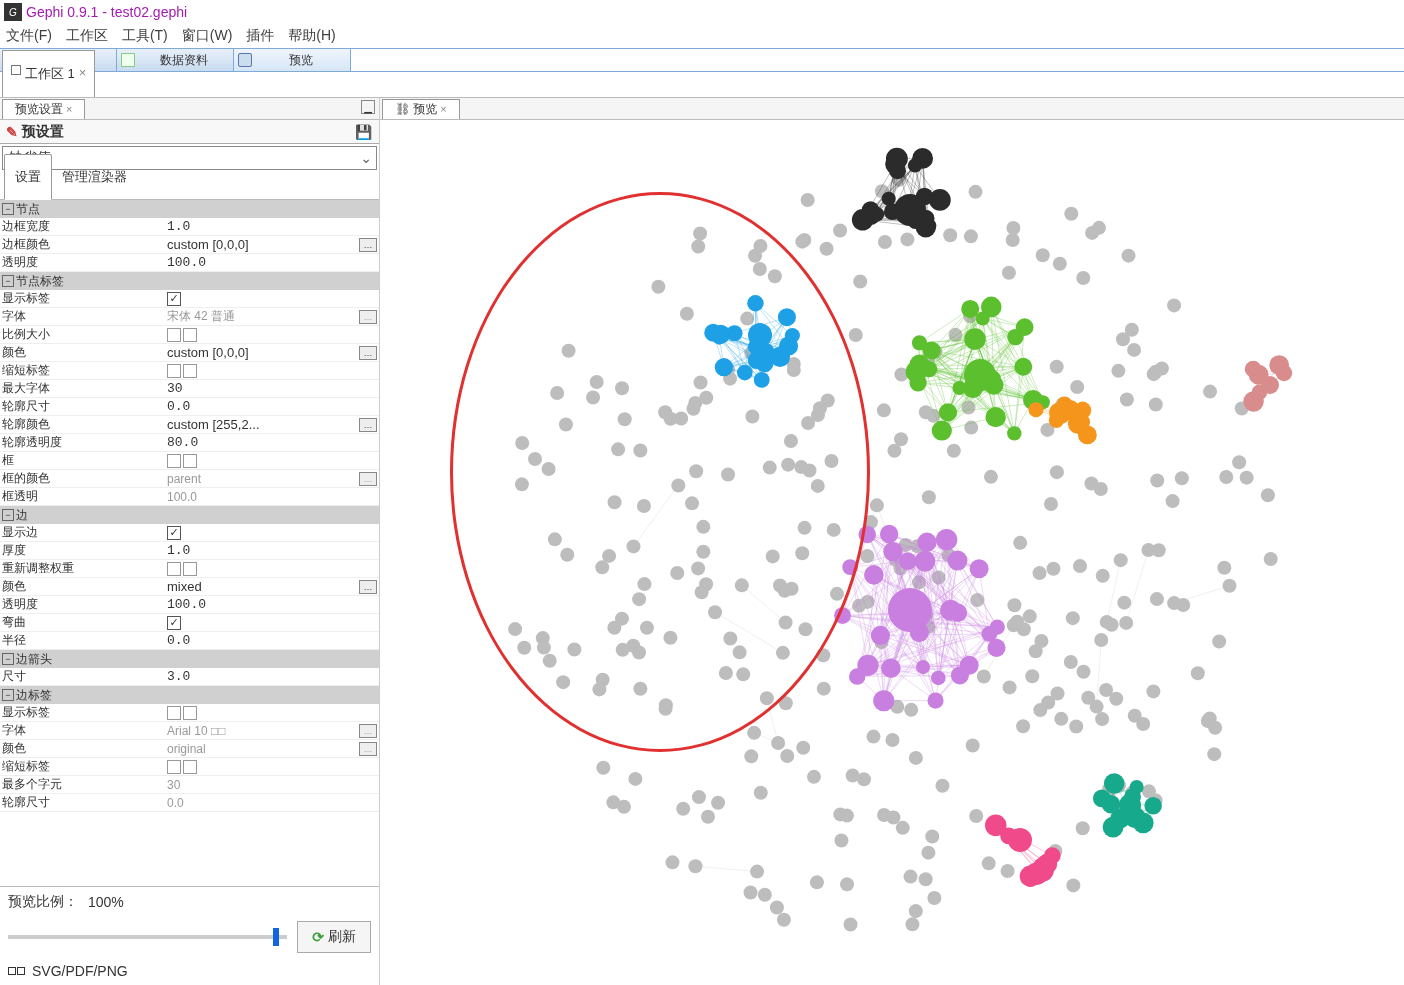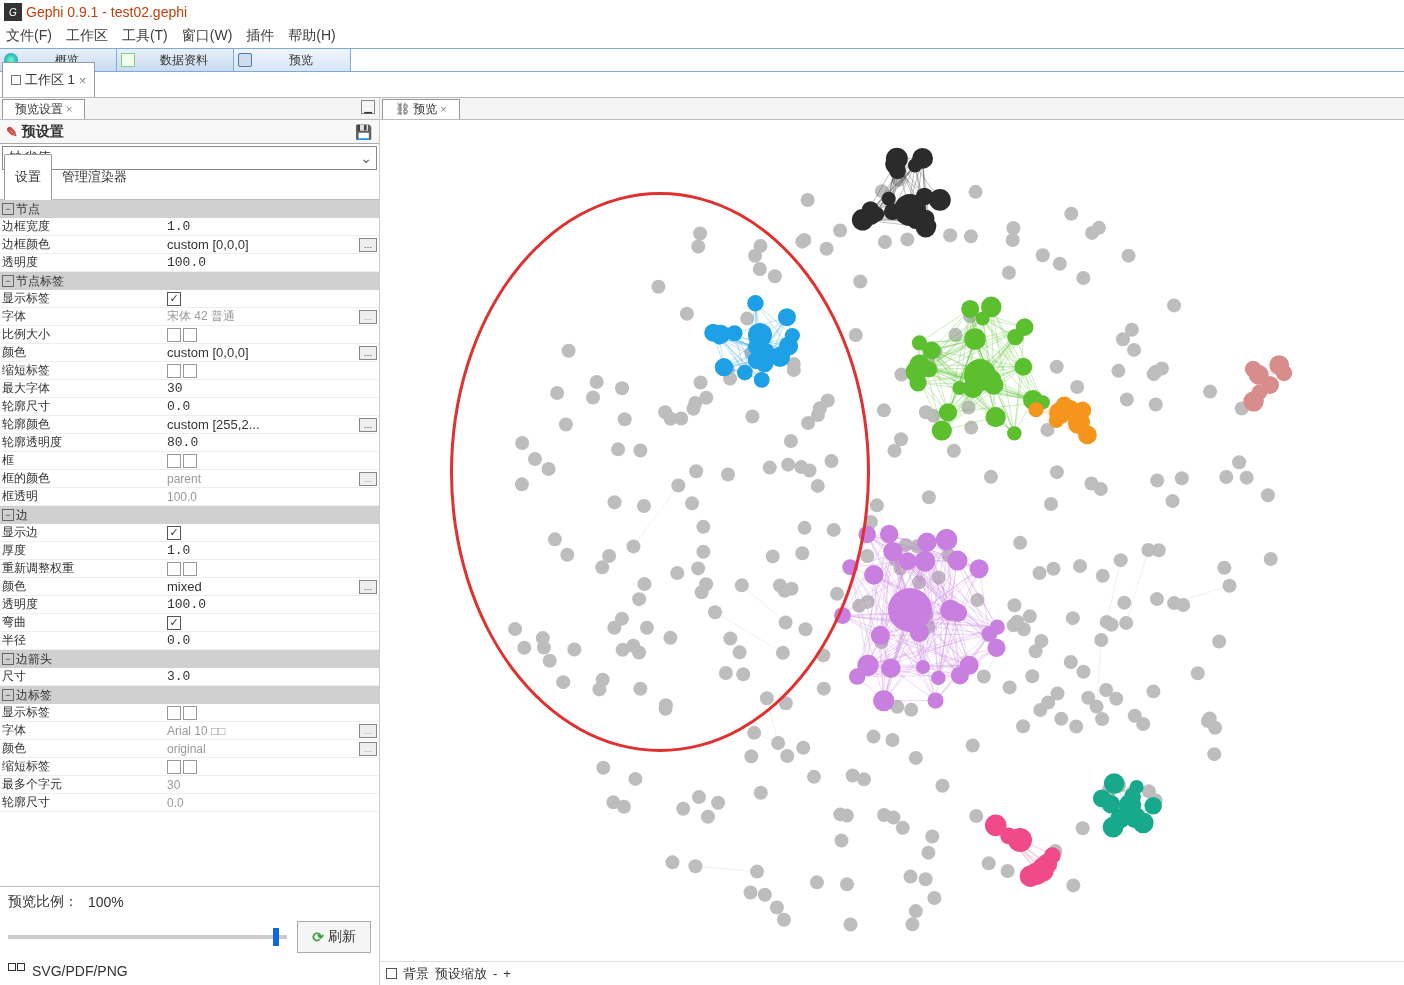--- a/index.html
+++ b/index.html
@@ -1,28 +1,28 @@
 <!DOCTYPE html>
 <html><head>
 <meta charset="utf-8">
 <style>
 * { box-sizing: border-box; margin: 0; padding: 0; font-family: "Microsoft YaHei", Arial, sans-serif; }
 body { background: #fff; width: 1404px; height: 985px; overflow: hidden; font-size: 12px; color: #333; }
 .titlebar { height: 24px; display: flex; align-items: center; padding: 0 4px; }
 .titlebar .logo { width: 18px; height: 18px; background: #333; display: inline-flex; align-items: center; justify-content: center; color: #fff; font-size: 10px; font-style: italic; margin-right: 4px; }
-.titlebar .title { color: #c2410c; font-size: 14px; }
+.titlebar .title { color: #a21caf; font-size: 14px; }
 .menubar { height: 24px; display: flex; align-items: center; padding: 2px 6px; gap: 14px; font-size: 14px; color: #404040; }
 .menubar span { cursor: default; }
 .perspective-bar { height: 24px; display: flex; border-top: 1px solid #7fa9d7; border-bottom: 1px solid #7fa9d7; }
 .persp { display: flex; align-items: center; padding: 0 4px; border-right: 1px solid #7fa9d7; background: linear-gradient(#e8f0fa, #c8dbf0); }
 .persp.active { background: linear-gradient(#f0f5fc, #d6e6f7); }
 .persp .icon { width: 14px; height: 14px; margin-right: 4px; border-radius: 50%; }
 .persp .label { width: 90px; text-align: center; font-size: 12px; }
 .workspace-tabs { height: 26px; border-bottom: 1px solid #bbb; display: flex; align-items: flex-end; padding-left: 2px; }
-.workspace-tab { border: 1px solid #999; border-bottom: none; padding: 8px 8px; font-size: 13px; display: flex; align-items: center; gap: 4px; background: #fff; }
+.workspace-tab { border: 1px solid #999; border-bottom: none; padding: 14px 8px; font-size: 13px; display: flex; align-items: flex-start; gap: 4px; background: #fff; }
 .closex { color: #888; cursor: pointer; }
 .main { display: flex; height: calc(985px - 24px - 24px - 24px - 26px); }
 .leftpanel { width: 380px; border-right: 1px solid #ccc; display: flex; flex-direction: column; }
 .rightpanel { flex: 1; display: flex; flex-direction: column; position: relative; }
 .panel-tabrow { height: 22px; display: flex; align-items: center; border-bottom: 1px solid #bbb; background: #f5f5f5; position: relative; }
 .panel-tabrow .ptab { border: 1px solid #999; border-bottom: none; padding: 1px 12px; font-size: 12px; background: #fff; display: flex; align-items: center; gap: 3px; margin-left: 2px; }
 .panel-tabrow .ptab .closex { font-size: 11px; }
 .panel-tabrow .minbtn { position: absolute; right: 4px; top: 2px; width: 14px; height: 14px; border: 1px solid #888; display: flex; align-items: center; justify-content: center; font-size: 10px; cursor: pointer; }
 .presets-header { height: 24px; display: flex; align-items: center; padding: 0 6px; font-size: 14px; font-weight: bold; border-bottom: 1px solid #aaa; background: #f8f8f8; position: relative; }
 .presets-header .wand { color: #c44; margin-right: 4px; }
@@ -46,21 +46,21 @@
 .prop-row .pval .chk { width: 14px; height: 14px; border: 1px solid #555; display: inline-flex; align-items: center; justify-content: center; font-size: 11px; line-height: 1; }
 .prop-row .pval .morebtn { position: absolute; right: 2px; width: 18px; height: 14px; border: 1px solid #888; background: #eee; font-size: 9px; display: flex; align-items: center; justify-content: center; cursor: pointer; }
 .prop-row .pval .doublebox { border: 1px solid #999; width: 14px; height: 14px; margin-right: 2px; }
 .bottom-left { border-top: 1px solid #bbb; }
 .preview-ratio { padding: 6px 8px; font-size: 14px; display: flex; align-items: center; gap: 10px; }
 .slider-row { display: flex; align-items: center; padding: 4px 8px; gap: 10px; }
 .slider { flex: 1; height: 4px; background: #ccc; position: relative; }
 .slider .thumb { position: absolute; width: 6px; height: 18px; background: #1166dd; top: -7px; right: 8px; }
 .refresh-btn { border: 1px solid #aaa; padding: 6px 14px; font-size: 14px; display: flex; align-items: center; gap: 4px; cursor: pointer; background: #f5f5f5; }
 .refresh-btn .ricon { color: #3aa03a; font-weight: bold; }
-.export-row { padding: 6px 8px; font-size: 14px; display: flex; gap: 6px; }
+.export-row { padding: 6px 8px; font-size: 14px; display: flex; align-items: center; gap: 6px; }
 .export-row .sq { display: inline-flex; }
 .export-row .sq span { width: 8px; height: 8px; border: 1px solid #333; margin-right: 1px; }
 .preview-canvas { flex: 1; position: relative; background: #fff; }
 .preview-bottom { height: 24px; border-top: 1px solid #ddd; display: flex; align-items: center; padding: 0 6px; font-size: 13px; gap: 6px; }
 .preview-bottom .cb { width: 11px; height: 11px; border: 1px solid #555; }
 .red-circle { position: absolute; left: 70px; top: 72px; width: 420px; height: 560px; border: 3px solid #e03030; border-radius: 50%; pointer-events: none; z-index: 50; }
 .graph-svg { position: absolute; top: 20px; left: 100px; }
 </style>
 </head>
 <body>
@@ -1354,21 +1354,14 @@
           <line x1="778.6812855068345" y1="234.7454790795838" x2="773.1400475249251" y2="229.20978372512423" stroke="#d98c8c" stroke-width="0.6" opacity="0.5"></line>
           <circle cx="773.5749590147443" cy="261.608325966941" r="10.23581961591221" fill="#d98c8c"></circle>
           <circle cx="803.9708988069153" cy="232.9972654405689" r="8.203532235939644" fill="#d98c8c"></circle>
           <circle cx="799.1586828139908" cy="225.1107419650036" r="9.898611111111112" fill="#d98c8c"></circle>
           <circle cx="779.4779591928177" cy="252.28513564178493" r="7.827229080932785" fill="#d98c8c"></circle>
           <circle cx="778.6812855068345" cy="234.7454790795838" r="9.902966392318245" fill="#d98c8c"></circle>
           <circle cx="773.1400475249251" cy="229.20978372512423" r="8.335699588477366" fill="#d98c8c"></circle>
           <circle cx="790" cy="245" r="9" fill="#d98c8c"></circle>
         </svg>
     </div>
-    <div class="preview-bottom">
-      <span class="cb"></span>
-      <span>背景</span>
-      <span>预设缩放</span>
-      <span>-</span>
-      <span>+</span>
-    </div>
   </div>
 </div>
 
 </body></html>

